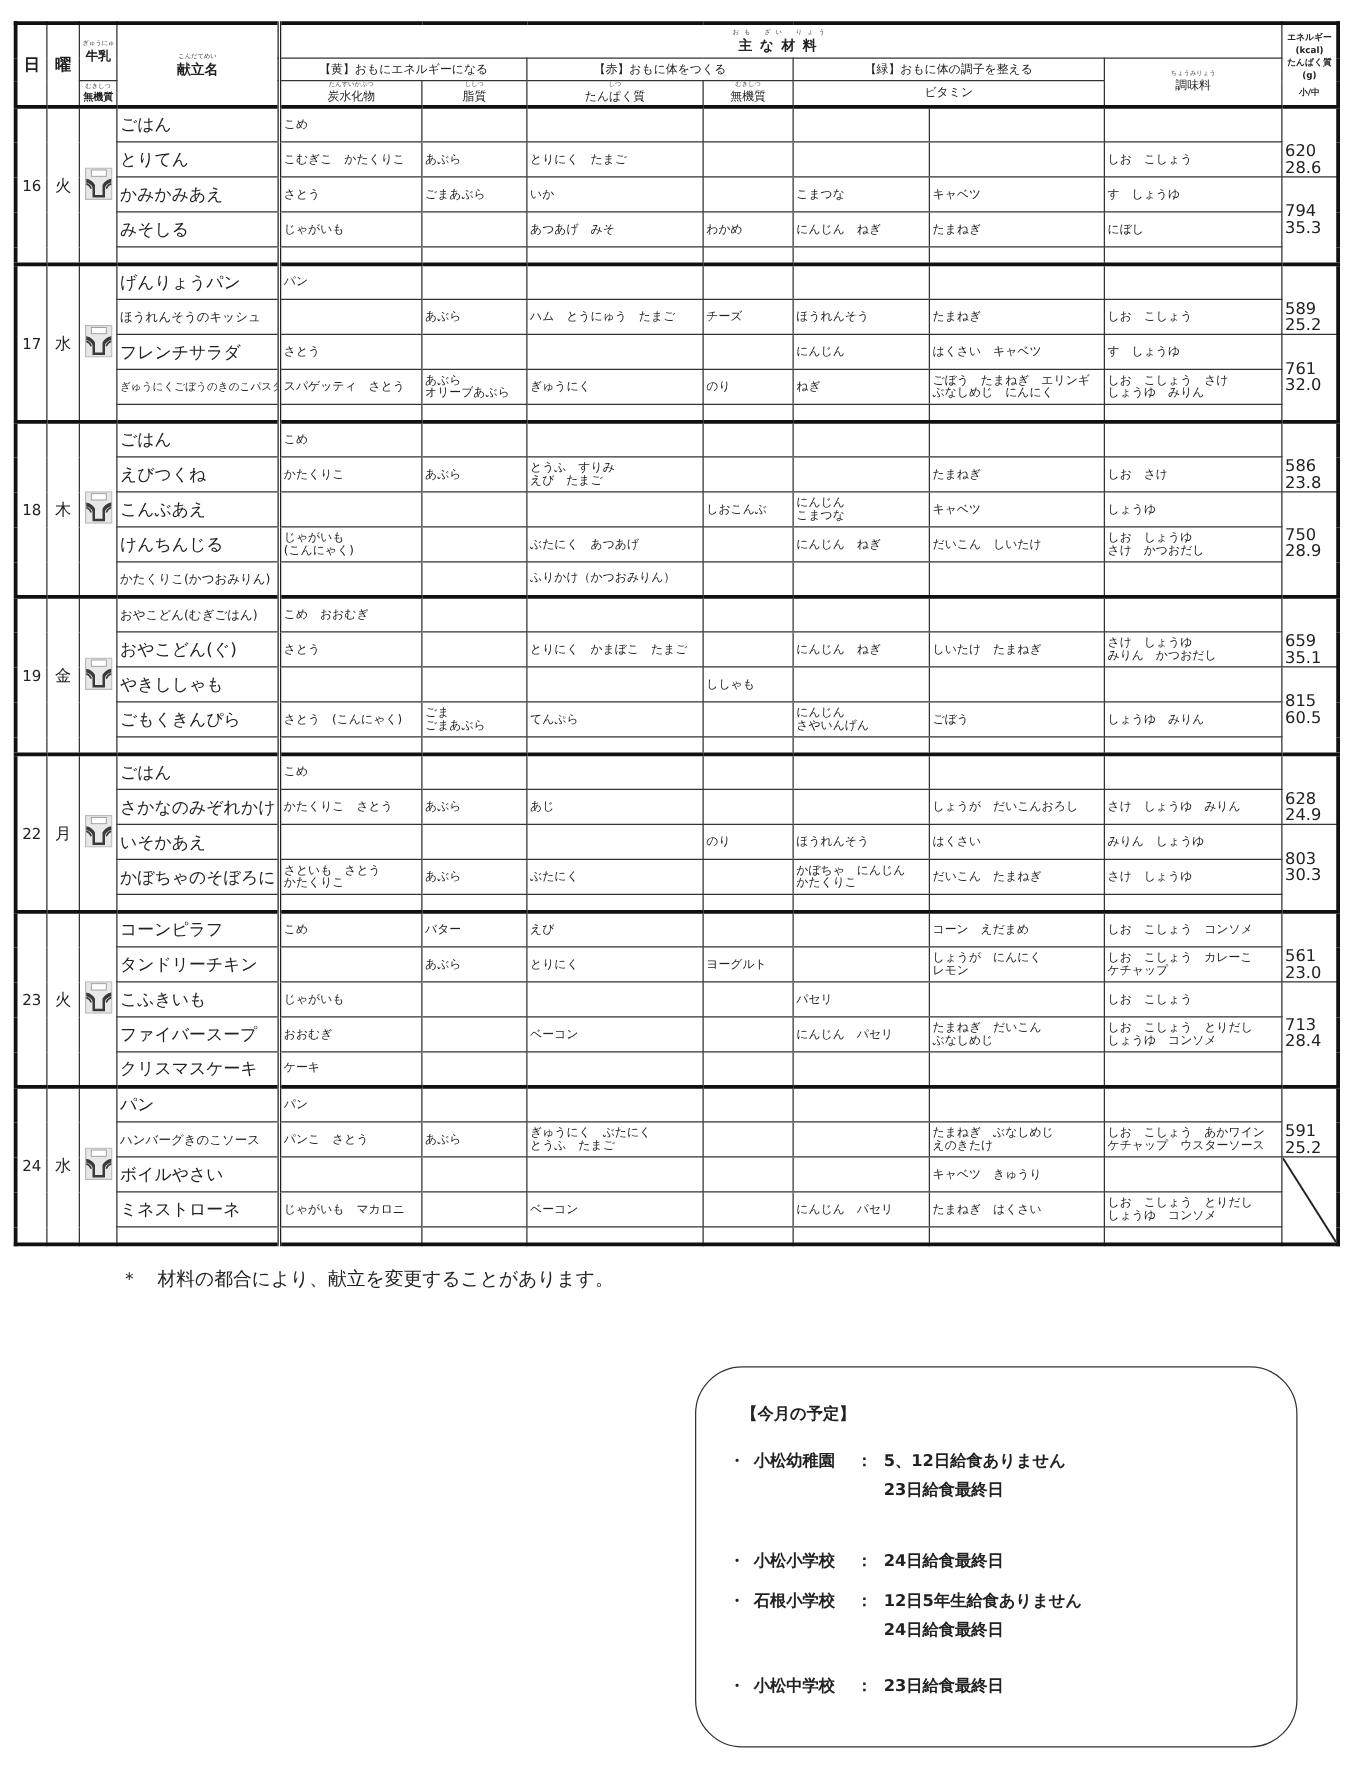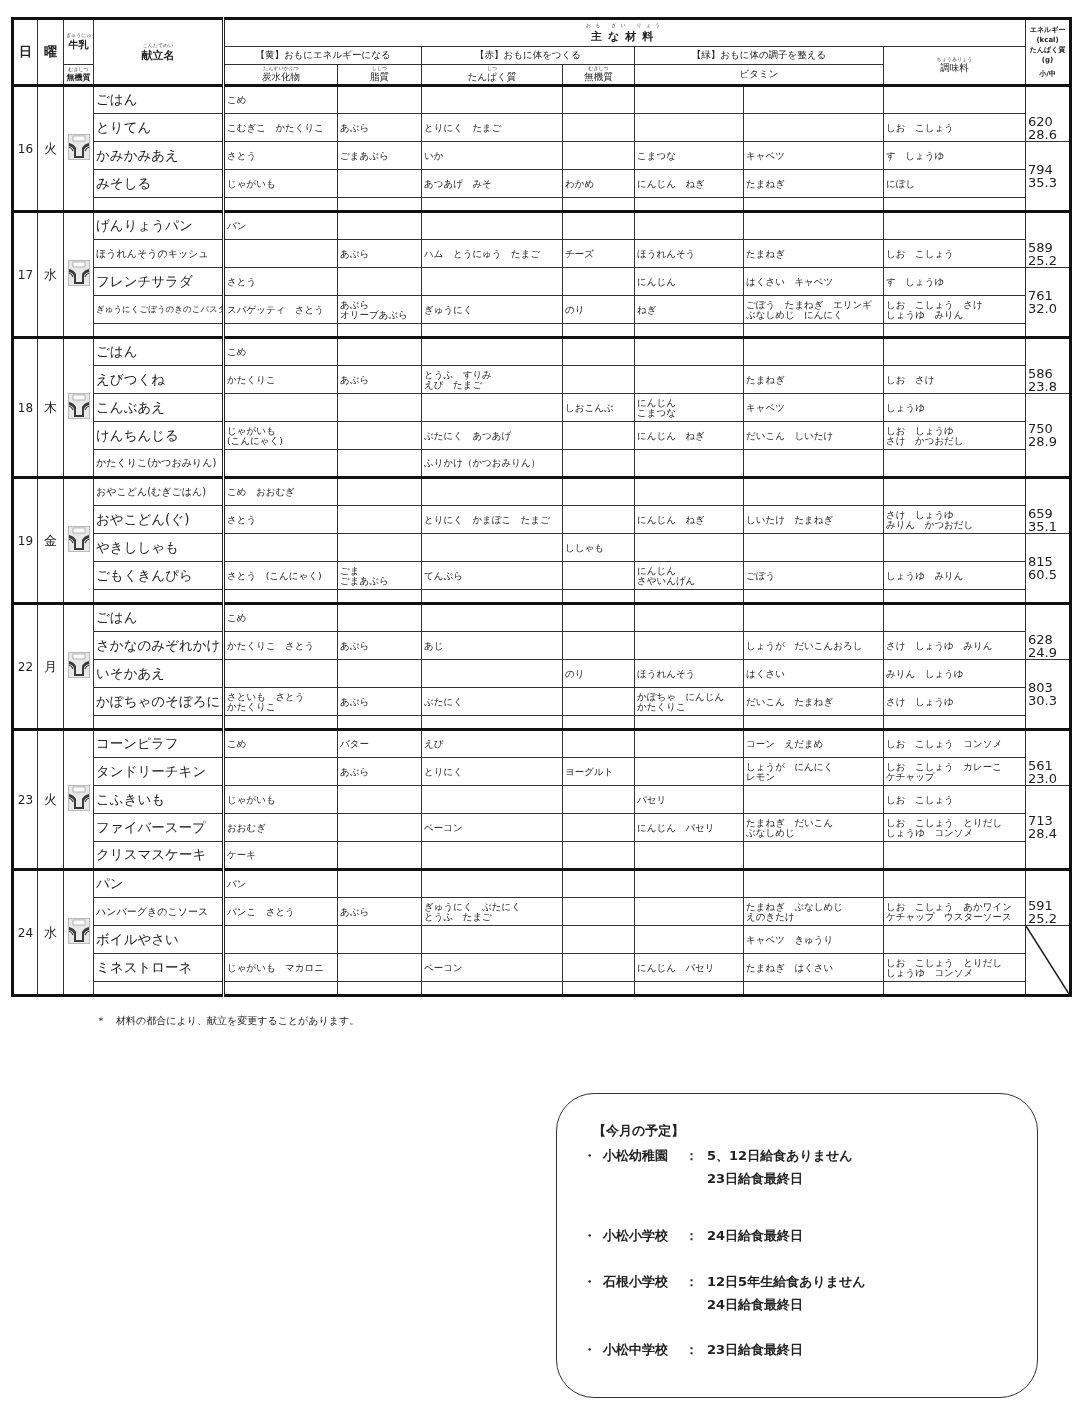--- a/index.html
+++ b/index.html
@@ -21,21 +21,21 @@
   .dish { font-size:13.5px; }
   .dish.small { font-size:8.5px; }
   .dish.mid { font-size:10px; }
   .ing { font-size:9.5px; line-height:10px; white-space:pre-line !important; }
   .row { height:28px; }
   .row-empty { height:14px; }
   .energy-cell { font-size:13px; text-align:left; line-height:13px; vertical-align:middle; }
   .energy-cell span { display:block; }
   .diag { position:relative; }
   .diag svg { position:absolute; left:0; top:0; width:100%; height:100%; }
-  .footnote { position:absolute; left:96px; top:1014px; font-size:10px; color:#222; }
+  .footnote { position:absolute; left:96px; top:1014px; font-size:15px; color:#222; }
   .schedule { position:absolute; left:556px; top:1093px; width:482px; height:305px; border:1.5px solid #333; border-radius:38px; box-sizing:border-box; }
   .sched-title { position:absolute; left:36px; top:28px; font-size:13px; font-weight:bold; }
   .sched-item { position:absolute; left:26px; font-size:13px; font-weight:bold; line-height:23px; }
   .sched-bullet { display:inline-block; width:20px; }
   .sched-school { display:inline-block; width:82px; }
   .sched-colon { display:inline-block; width:22px; }
   .sched-text { display:inline-block; vertical-align:top; }
   .sched-text span { display:block; }
 </style>
 </head>
@@ -573,18 +573,18 @@
     </tbody>
 </table>
 
 <div class="footnote">
   <span>＊　材料の都合により、献立を変更することがあります。</span>
 </div>
 
 <div class="schedule">
   <div class="sched-title">【今月の予定】</div>
   <div id="sched-items">
-      <div class="sched-item" style="top: 50px;"><span class="sched-bullet">・</span><span class="sched-school">小松幼稚園</span><span class="sched-colon">：</span><span class="sched-text"><span>5、12日給食ありません</span><span>23日給食最終日</span></span></div>
-      <div class="sched-item" style="top: 130px;"><span class="sched-bullet">・</span><span class="sched-school">小松小学校</span><span class="sched-colon">：</span><span class="sched-text"><span>24日給食最終日</span></span></div>
+      <div class="sched-item" style="top: 64px;"><span class="sched-bullet">・</span><span class="sched-school">小松幼稚園</span><span class="sched-colon">：</span><span class="sched-text"><span>5、12日給食ありません</span><span>23日給食最終日</span></span></div>
+      <div class="sched-item" style="top: 144px;"><span class="sched-bullet">・</span><span class="sched-school">小松小学校</span><span class="sched-colon">：</span><span class="sched-text"><span>24日給食最終日</span></span></div>
       <div class="sched-item" style="top: 176px;"><span class="sched-bullet">・</span><span class="sched-school">石根小学校</span><span class="sched-colon">：</span><span class="sched-text"><span>12日5年生給食ありません</span><span>24日給食最終日</span></span></div>
       <div class="sched-item" style="top: 244px;"><span class="sched-bullet">・</span><span class="sched-school">小松中学校</span><span class="sched-colon">：</span><span class="sched-text"><span>23日給食最終日</span></span></div>
     </div>
 </div>
 
 </body></html>

